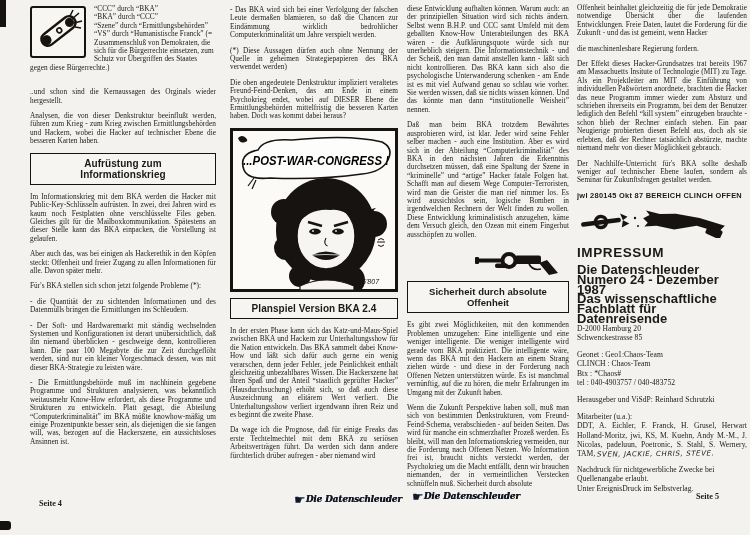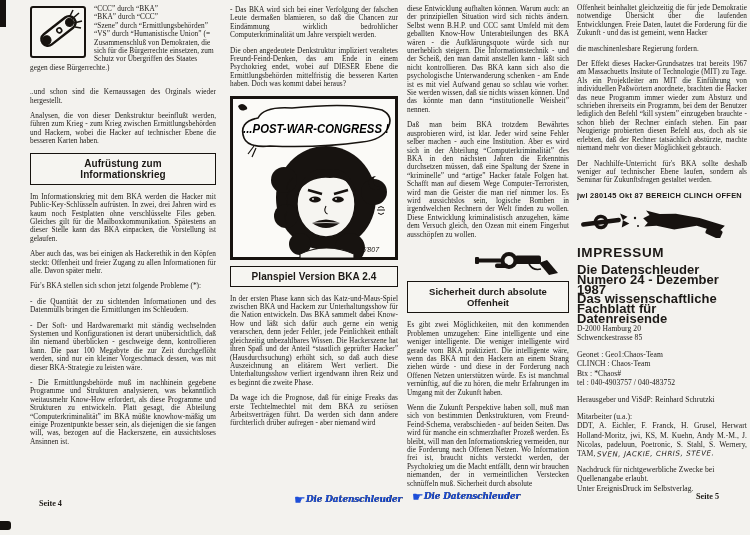--- a/index.html
+++ b/index.html
@@ -46,21 +46,21 @@
   .imp-line{font-size:7.6px;line-height:9.2px;text-align:left;margin:0;}
   .gap6{height:6px;} .gap8{height:8px;}
   .hand-names{font-family:"DejaVu Sans", sans-serif;font-style:italic;
       font-size:7px;letter-spacing:0.6px;display:inline-block;transform:rotate(-0.6deg);}
   
   .pagenum{position:absolute;font-weight:bold;font-size:8.2px;
       font-family:"Liberation Serif", serif;}
   .pagenum.left{left:33px;top:499px;padding-left:6px;}
   .pagenum.right{left:633px;top:492px;width:86px;text-align:right;}
   
-  .ds-logo{position:absolute;white-space:nowrap;color:#1d4ed8;}
+  .ds-logo{position:absolute;white-space:nowrap;color:#0f172a;}
   .ds-logo .hand{font-family:"DejaVu Sans", sans-serif;font-size:13px;vertical-align:-2px;}
   .ds-logo .ds-text{font-family:"DejaVu Serif", serif;font-weight:bold;font-style:italic;
       font-size:9px;letter-spacing:-0.2px;text-shadow:0.3px 0 0 #17130f;}
   .ds-logo.one{left:294px;top:488px;}
   .ds-logo.two{left:412px;top:485px;}
   
   .artifact{position:absolute;background:#15120f;}
   .artifact.tl{left:0;top:0;width:6px;height:27px;}
   .artifact.bl{left:0;top:521px;width:11px;height:9px;border-radius:0 3px 3px 0;}
   svg text{font-family:"Liberation Sans", sans-serif;}
@@ -83,37 +83,38 @@
           <line x1="42" y1="15" x2="50" y2="13"></line>
           <line x1="38" y1="8" x2="41" y2="2"></line>
           <line x1="43" y1="19" x2="49" y2="20"></line>
         </g>
       </svg>
     </div>
     <div class="subs-text">
       <span>“CCC” durch “BKA”</span><br>
       <span>“BKA” durch “CCC”</span><br>
       <span>“Szene” durch “Ermittlungsbehörden”</span><br>
-      <span>“VS” durch “Humanistische Union” (= Zusammenschluß von Demokraten, die sich für die Bürgerrechte einsetzen, zum Schutz vor Übergriffen des Staates gegen diese Bürgerrechte.)</span>
+      <span>“VS” durch “Humanistische Franck” (= Zusammenschluß von Demokraten, die sich für die Bürgerrechte einsetzen, zum Schutz vor Übergriffen des Staates gegen diese Bürgerrechte.)</span>
     </div>
     <div style="clear:both"></div>
   </div>
   <p class="b">..und schon sind die Kernaussagen des Orginals wieder hergestellt.</p>
   <p class="b">Analysen, die von dieser Denkstruktur beeinflußt werden, führen zum Krieg - zum Krieg zwischen Ermittlungsbehörden und Hackern, wobei die Hacker auf technischer Ebene die besseren Karten haben.</p>
   <div class="headline">Aufrüstung zum Informationskrieg</div>
   <p class="b">Im Informationskrieg mit dem BKA werden die Hacker mit Public-Key-Schlüsseln aufrüsten. In zwei, drei Jahren wird es kaum noch Festplatten ohne verschlüsselte Files geben. Gleiches gilt für die Mailboxkommunikation. Spätestens an dieser Stelle kann das BKA einpacken, die Vorstellung ist gelaufen.</p>
   <p class="b">Aber auch das, was bei einigen als Hackerethik in den Köpfen steckt: Offenheit und freier Zugang zu allen Informationen für alle. Davon später mehr.</p>
   <p class="b">Für's BKA stellen sich schon jetzt folgende Probleme (*):</p>
   <p class="b">- die Quantität der zu sichtenden Informationen und des Datenmülls bringen die Ermittlungen ins Schleudern.</p>
   <p class="b">- Der Soft- und Hardwaremarkt mit ständig wechselnden Systemen und Konfigurationen ist derart unübersichtlich, daß ihn niemand überblicken - geschweige denn, kontrollieren kann. Die paar 100 Megabyte die zur Zeit durchgeflöht werden, sind nur ein kleiner Vorgeschmack dessen, was mit dieser BKA-Strategie zu leisten wäre.</p>
   <p class="b">- Die Ermittlungsbehörde muß im nachhinein gegebene Programme und Strukturen analysieren, was bekanntlich weitausmehr Know-How erfordert, als diese Programme und Strukturen zu entwickeln. Platt gesagt, die Abteilung “Computerkriminalität” im BKA müßte knowhow-mäßig um einige Prozentpunkte besser sein, als diejenigen die sie fangen will, was, bezogen auf die Hackerszene, ein aussichtsloses Ansinnen ist.</p>
 </div>
 
 <div class="col col2">
   <p class="b">- Das BKA wird sich bei einer Verfolgung der falschen Leute dermaßen blamieren, so daß die Chancen zur Eindämmung wirklich bedrohlicher Computerkriminalität um Jahre verspielt werden.</p>
+  <p class="b">(*) Diese Aussagen dürfen auch ohne Nennung der Quelle in geheimen Strategiepapieren des BKA verwendet werden)</p>
   <p class="b">Die oben angedeutete Denkstruktur impliziert veraltetes Freund-Feind-Denken, das am Ende in einem Psychokrieg endet, wobei auf DIESER Ebene die Ermittlungsbehörden mittelfristig die besseren Karten haben. Doch was kommt dabei heraus?</p>
 
   <figure class="cartoon" style="margin:2px 0 6px 0;">
     <svg width="168" height="164" viewBox="0 0 168 164">
       <rect x="1.5" y="1.5" width="165" height="161" fill="#fbfaf7" stroke="#17130f" stroke-width="3"></rect>
 
       <path d="M8 10 q4 -4 8 0 q3 3 -1 4 q-5 2 -7 -4" fill="#17130f"></path>
 
       <path d="M14 42 Q 8 26 28 22 Q 34 10 62 12 Q 120 6 152 14 Q 164 20 158 32 Q 152 44 132 46 Q 90 52 40 50 Q 18 52 14 42 Z" fill="#fdfdfb" stroke="#17130f" stroke-width="1.6"></path>
       <path d="M24 50 l-6 8 m8 -6 l-4 9" stroke="#17130f" stroke-width="1.2" fill="none"></path>

